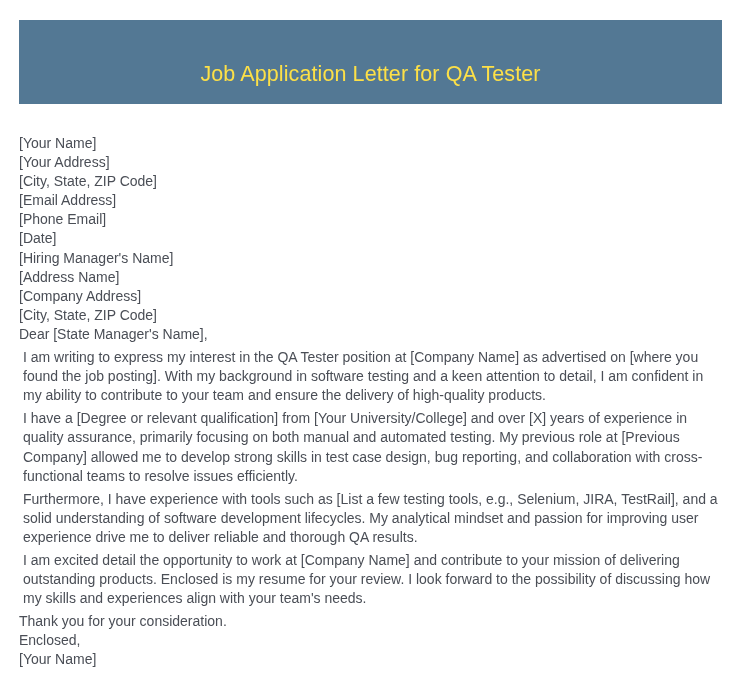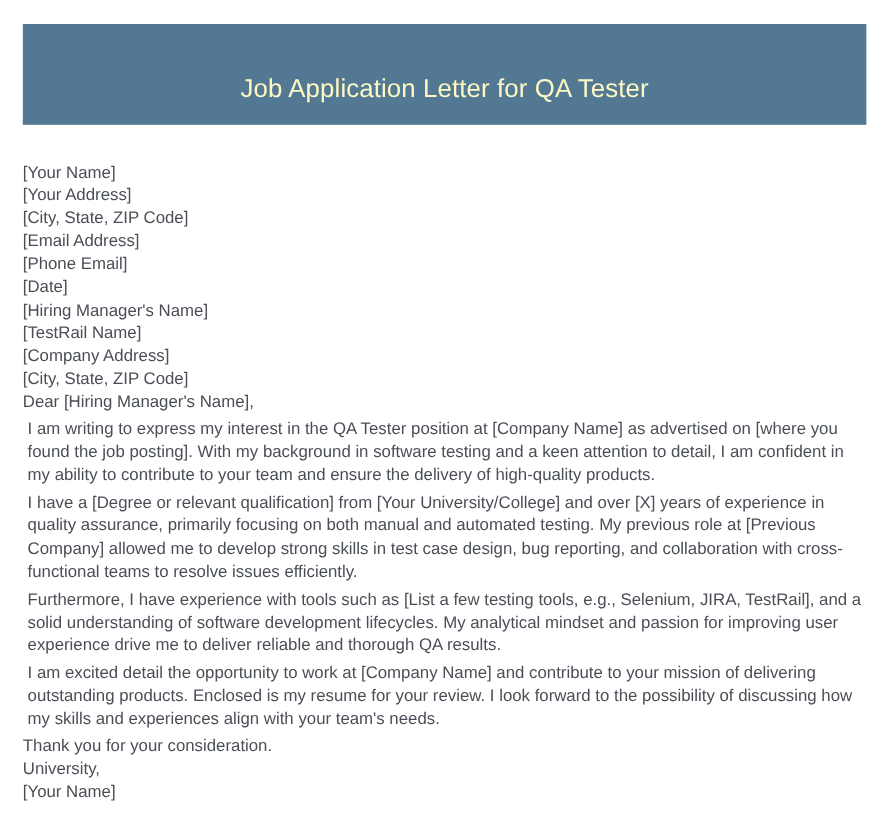--- a/index.html
+++ b/index.html
@@ -26,21 +26,21 @@
     top: 20px;
     width: 703px;
     height: 84px;
     background: #537894;
     display: flex;
     align-items: center;
     justify-content: center;
     box-sizing: border-box;
   }
   .title-text {
-    color: #fef9c3;
+    color: #fde047;
     font-family: "Liberation Sans", sans-serif;
     font-size: 21.5px;
     font-weight: 400;
     letter-spacing: 0.1px;
     line-height: 1.2;
     text-align: center;
     white-space: nowrap;
     margin-top: 26px;
   }
   .letter-body {
@@ -77,30 +77,30 @@
   <div class="letter-body">
 
     <div class="letter-line">[Your Name]</div>
     <div class="letter-line">[Your Address]</div>
     <div class="letter-line">[City, State, ZIP Code]</div>
     <div class="letter-line">[Email Address]</div>
     <div class="letter-line">[Phone Email]</div>
     <div class="letter-line">[Date]</div>
 
     <div class="letter-line">[Hiring Manager's Name]</div>
-    <div class="letter-line">[TestRail Name]</div>
+    <div class="letter-line">[Address Name]</div>
     <div class="letter-line">[Company Address]</div>
     <div class="letter-line">[City, State, ZIP Code]</div>
 
-    <div class="letter-line">Dear [Hiring Manager's Name],</div>
+    <div class="letter-line">Dear [State Manager's Name],</div>
 
     <p class="letter-para">I am writing to express my interest in the QA Tester position at [Company Name] as advertised on [where you found the job posting]. With my background in software testing and a keen attention to detail, I am confident in my ability to contribute to your team and ensure the delivery of high-quality products.</p>
     <p class="letter-para">I have a [Degree or relevant qualification] from [Your University/College] and over [X] years of experience in quality assurance, primarily focusing on both manual and automated testing. My previous role at [Previous Company] allowed me to develop strong skills in test case design, bug reporting, and collaboration with cross-functional teams to resolve issues efficiently.</p>
     <p class="letter-para">Furthermore, I have experience with tools such as [List a few testing tools, e.g., Selenium, JIRA, TestRail], and a solid understanding of software development lifecycles. My analytical mindset and passion for improving user experience drive me to deliver reliable and thorough QA results.</p>
     <p class="letter-para">I am excited detail the opportunity to work at [Company Name] and contribute to your mission of delivering outstanding products. Enclosed is my resume for your review. I look forward to the possibility of discussing how my skills and experiences align with your team's needs.</p>
 
     <div class="letter-line">Thank you for your consideration.</div>
-    <div class="letter-line">University,</div>
+    <div class="letter-line">Enclosed,</div>
     <div class="letter-line">[Your Name]</div>
 
   </div>
 
 </div>
 
 </body></html>

